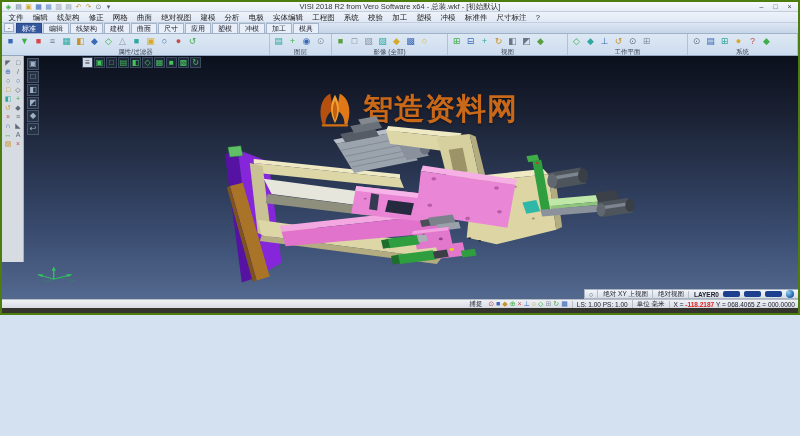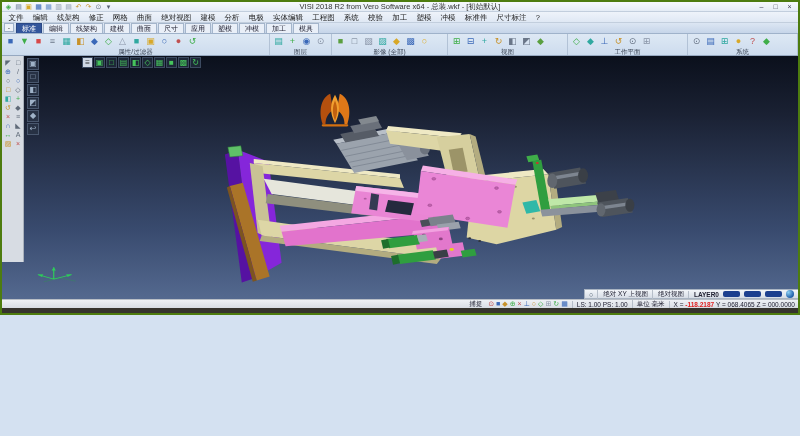--- a/index.html
+++ b/index.html
@@ -267,20 +267,21 @@
       </div>
 
     <div class="watermark">
       <svg width="38" height="42" viewBox="0 0 40 42">
         <path d="M7,37 C2,22 6,9 15,5 L18,22 C12,26 10,31 10,37 Z" fill="#b5500e"></path>
         <path d="M33,37 C38,22 34,9 25,5 L22,22 C28,26 30,31 30,37 Z" fill="#e07818"></path>
         <path d="M20,6 C15,15 14,25 20,36 C26,25 25,15 20,6 Z" fill="#f2a030"></path>
         <path d="M20,12 C17,19 17,26 20,33 C23,26 23,19 20,12 Z" fill="#c2600f"></path>
         <rect x="6" y="37" width="28" height="2.4" rx="1.2" fill="#d4700f"></rect>
       </svg>
+      <span class="wm-text">智造资料网</span>
     </div>
 
     <svg class="model" viewBox="0 54 800 368" preserveAspectRatio="none">
 
       <polygon points="224,203 237,196 253,391 241,397" fill="#5612a2"></polygon>
       <polygon points="237,196 268,214 281,367 253,391" fill="#8526da"></polygon>
       <polygon points="229,251 242,246 269,388 256,394" fill="#aa7428"></polygon>
       <polygon points="226,253 229,251 256,394 252,396" fill="#7c5420"></polygon>
       <polygon points="227,192 240,190 242,205 229,207" fill="#5fc068" stroke="#2a7a34" stroke-width="0.6"></polygon>
 

